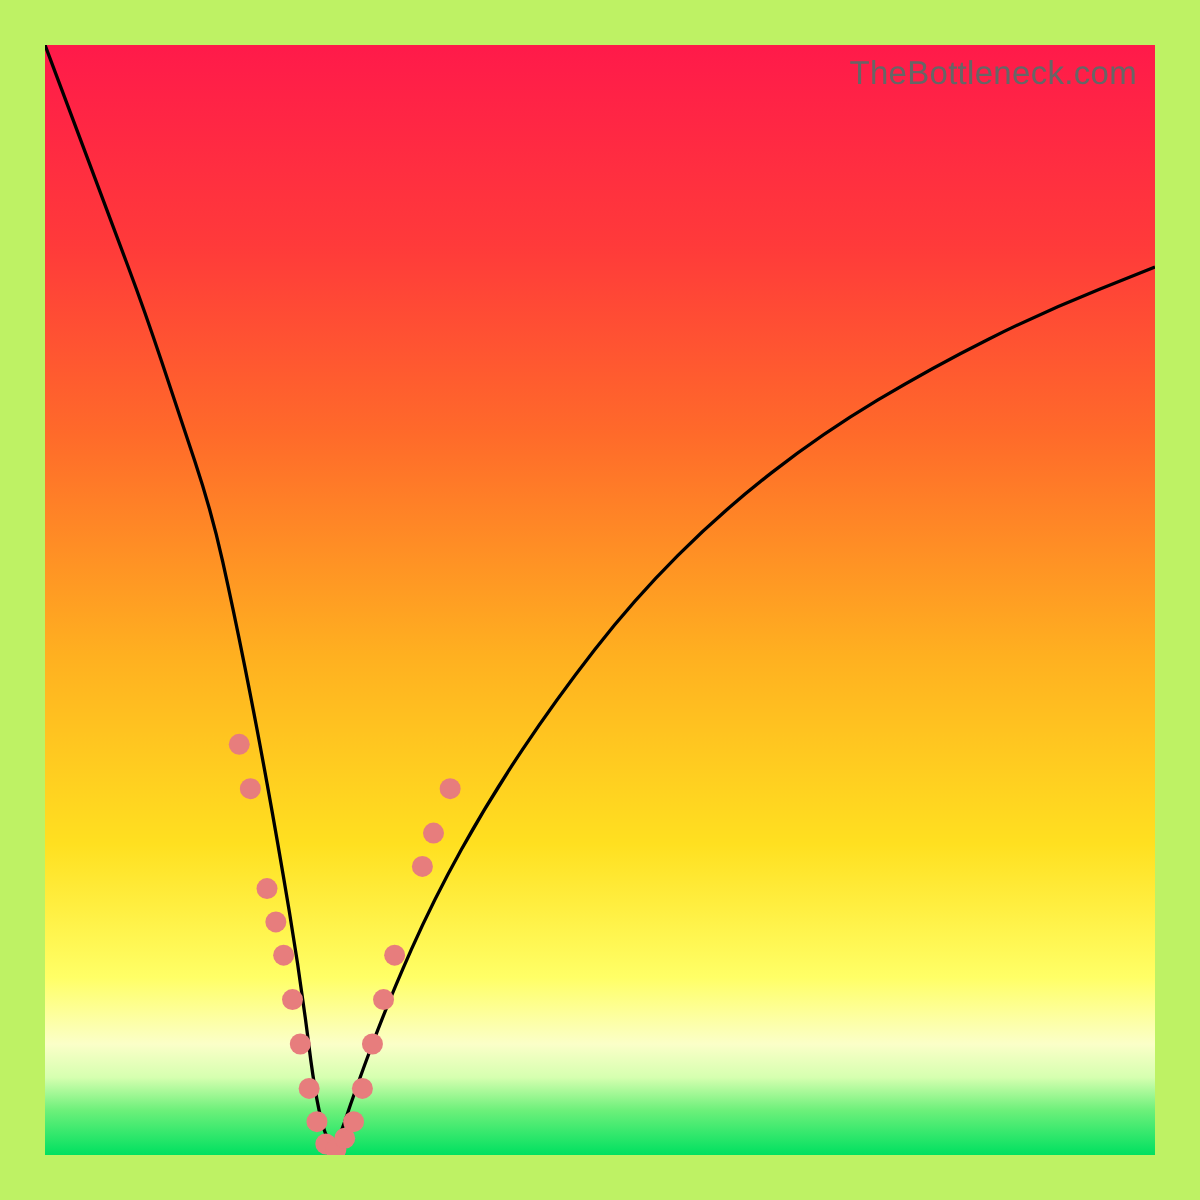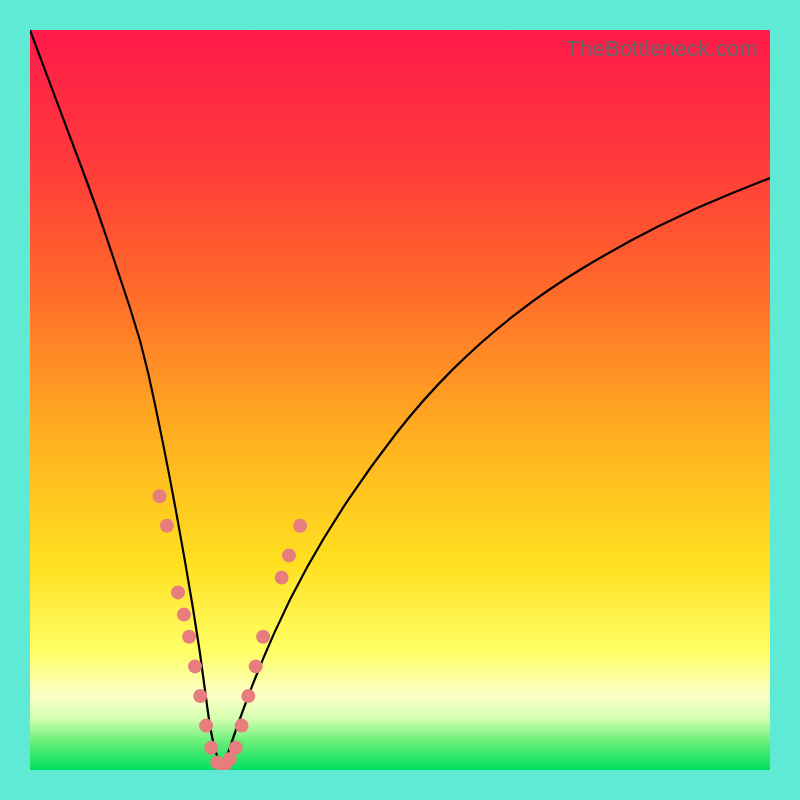--- a/index.html
+++ b/index.html
@@ -6,21 +6,21 @@
     margin: 0;
     padding: 0;
     width: 800px;
     height: 800px;
     overflow: hidden;
     font-family: Arial, Helvetica, sans-serif;
   }
   .frame {
     width: 800px;
     height: 800px;
-    background: #5eead4;
+    background: #bef264;
     position: relative;
   }
   .plot-area {
     position: absolute;
     left: 30px;
     top: 30px;
     width: 740px;
     height: 740px;
     overflow: hidden;
   }

